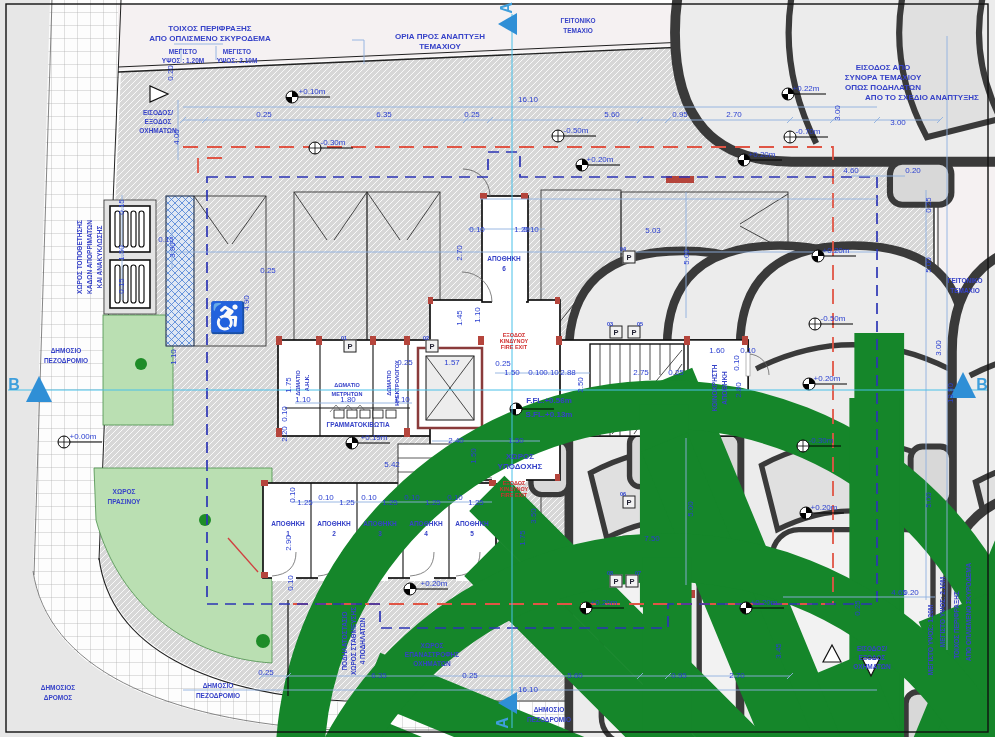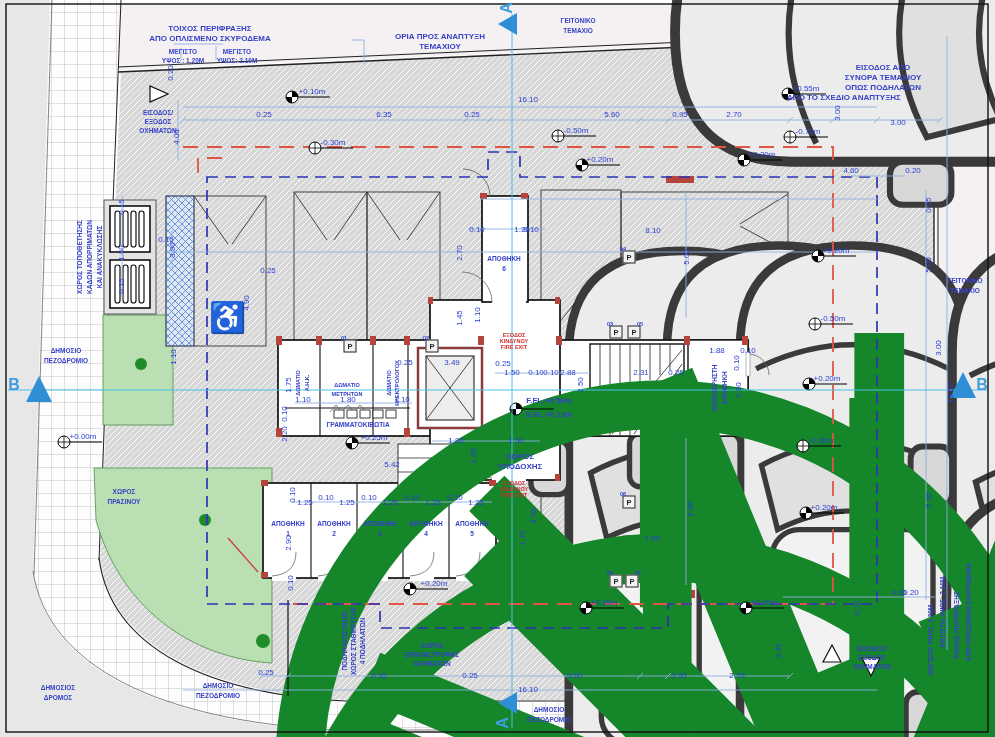--- a/index.html
+++ b/index.html
@@ -321,21 +321,21 @@
 <span class="lbl s" style="left:183px;top:60px">ΥΨΟΣ : 1.20M</span>
 <span class="lbl s" style="left:237px;top:51px">ΜΕΓΙΣΤΟ</span>
 <span class="lbl s" style="left:237px;top:60px">ΥΨΟΣ: 2.10M</span>
 <span class="lbl" style="left:440px;top:36px">ΟΡΙΑ ΠΡΟΣ ΑΝΑΠΤΥΞΗ</span>
 <span class="lbl" style="left:440px;top:46px">ΤΕΜΑΧΙΟΥ</span>
 <span class="lbl s" style="left:578px;top:20px">ΓΕΙΤΟΝΙΚΟ</span>
 <span class="lbl s" style="left:578px;top:30px">ΤΕΜΑΧΙΟ</span>
 <span class="lbl" style="left:883px;top:67px">ΕΙΣΟΔΟΣ ΑΠΟ</span>
 <span class="lbl" style="left:883px;top:77px">ΣΥΝΟΡΑ ΤΕΜΑΧΙΟΥ</span>
 <span class="lbl" style="left:883px;top:87px">ΟΠΩΣ ΠΟΔΗΛΑΤΩΝ</span>
-<span class="lbl" style="left:844px;top:97px">ΑΠΟ ΤΟ ΣΧΕΔΙΟ ΑΝΑΠΤΥΞΗΣ</span>
+<span class="lbl" style="left:922px;top:97px">ΑΠΟ ΤΟ ΣΧΕΔΙΟ ΑΝΑΠΤΥΞΗΣ</span>
 <span class="lbl s" style="left:66px;top:350px">ΔΗΜΟΣΙΟ</span>
 <span class="lbl s" style="left:66px;top:360px">ΠΕΖΟΔΡΟΜΙΟ</span>
 <span class="lbl s" style="left:158px;top:112px">ΕΙΣΟΔΟΣ/</span>
 <span class="lbl s" style="left:158px;top:121px">ΕΞΟΔΟΣ</span>
 <span class="lbl s" style="left:158px;top:130px">ΟΧΗΜΑΤΩΝ</span>
 <span class="lbl s v" style="left:79px;top:257px">ΧΩΡΟΣ ΤΟΠΟΘΕΤΗΣΗΣ</span>
 <span class="lbl s v" style="left:89px;top:257px">ΚΑΔΩΝ ΑΠΟΡΡΙΜΑΤΩΝ</span>
 <span class="lbl s v" style="left:99px;top:257px">ΚΑΙ ΑΝΑΚΥΚΛΩΣΗΣ</span>
 <span class="lbl s" style="left:124px;top:491px">ΧΩΡΟΣ</span>
 <span class="lbl s" style="left:124px;top:501px">ΠΡΑΣΙΝΟΥ</span>
@@ -421,72 +421,72 @@
 <span class="d" style="left:528px;top:99px">16.10</span>
 <span class="d" style="left:264px;top:114px">0.25</span>
 <span class="d" style="left:384px;top:114px">6.35</span>
 <span class="d" style="left:472px;top:114px">0.25</span>
 <span class="d" style="left:612px;top:114px">5.60</span>
 <span class="d" style="left:680px;top:114px">0.95</span>
 <span class="d" style="left:734px;top:114px">2.70</span>
 <span class="d v" style="left:837px;top:113px">3.00</span>
 <span class="d" style="left:333px;top:142px">-0.30m</span>
 <span class="d" style="left:576px;top:130px">-0.50m</span>
-<span class="d" style="left:806px;top:88px">+0.55m</span>
+<span class="d" style="left:806px;top:88px">+0.22m</span>
 <span class="d" style="left:808px;top:131px">-0.70m</span>
 <span class="d" style="left:898px;top:122px">3.00</span>
 <span class="d" style="left:600px;top:159px">+0.20m</span>
 <span class="d" style="left:762px;top:154px">+0.20m</span>
 <span class="d" style="left:851px;top:170px">4.60</span>
 <span class="d" style="left:913px;top:170px">0.20</span>
 <span class="d v" style="left:176px;top:137px">4.00</span>
 <span class="d v" style="left:121px;top:207px">0.15</span>
 <span class="d v" style="left:121px;top:253px">1.50</span>
 <span class="d v" style="left:121px;top:286px">0.15</span>
 <span class="d" style="left:166px;top:239px">0.15</span>
 <span class="d v" style="left:172px;top:250px">3.90</span>
 <span class="d" style="left:268px;top:270px">0.25</span>
 <span class="d v" style="left:246px;top:303px">4.90</span>
 <span class="d v" style="left:173px;top:357px">1.10</span>
 <span class="d" style="left:83px;top:436px">+0.00m</span>
 <span class="d v" style="left:170px;top:73px">0.20</span>
 <span class="d" style="left:477px;top:229px">0.10</span>
 <span class="d" style="left:522px;top:229px">1.20</span>
 <span class="d" style="left:531px;top:229px">0.10</span>
-<span class="d" style="left:653px;top:230px">8.10</span>
+<span class="d" style="left:653px;top:230px">5.03</span>
 <span class="d v" style="left:686px;top:257px">5.00</span>
 <span class="d v" style="left:928px;top:205px">0.25</span>
 <span class="d v" style="left:928px;top:265px">5.00</span>
 <span class="d" style="left:836px;top:250px">+0.20m</span>
 <span class="d" style="left:833px;top:318px">-0.50m</span>
 <span class="d v" style="left:288px;top:385px">1.75</span>
 <span class="d" style="left:303px;top:399px">1.10</span>
 <span class="d" style="left:348px;top:399px">1.80</span>
 <span class="d" style="left:402px;top:399px">1.10</span>
 <span class="d" style="left:405px;top:362px">0.25</span>
-<span class="d" style="left:452px;top:362px">3.49</span>
+<span class="d" style="left:452px;top:362px">1.57</span>
 <span class="d" style="left:503px;top:363px">0.25</span>
 <span class="d" style="left:512px;top:372px">1.50</span>
 <span class="d" style="left:536px;top:372px">0.10</span>
 <span class="d" style="left:551px;top:372px">0.10</span>
 <span class="d" style="left:568px;top:372px">2.88</span>
 <span class="d v" style="left:580px;top:385px">2.50</span>
-<span class="d" style="left:641px;top:372px">2.31</span>
+<span class="d" style="left:641px;top:372px">2.75</span>
 <span class="d" style="left:676px;top:372px">0.25</span>
-<span class="d" style="left:717px;top:350px">1.88</span>
+<span class="d" style="left:717px;top:350px">1.60</span>
 <span class="d" style="left:748px;top:350px">0.10</span>
 <span class="d v" style="left:738px;top:390px">2.80</span>
 <span class="d v" style="left:736px;top:363px">0.10</span>
 <span class="d v" style="left:284px;top:434px">2.20</span>
 <span class="d v" style="left:284px;top:414px">0.10</span>
-<span class="d" style="left:456px;top:440px">1.86</span>
+<span class="d" style="left:456px;top:440px">2.40</span>
 <span class="d" style="left:516px;top:440px">1.50</span>
 <span class="d v" style="left:473px;top:456px">1.50</span>
 <span class="d" style="left:392px;top:464px">5.42</span>
-<span class="d" style="left:374px;top:437px">+0.25m</span>
+<span class="d" style="left:374px;top:437px">+0.19m</span>
 <span class="d v" style="left:459px;top:253px">2.70</span>
 <span class="d v" style="left:459px;top:318px">1.45</span>
 <span class="d v" style="left:477px;top:315px">1.10</span>
 <span class="d v" style="left:292px;top:495px">0.10</span>
 <span class="d" style="left:305px;top:502px">1.25</span>
 <span class="d" style="left:326px;top:497px">0.10</span>
 <span class="d" style="left:347px;top:502px">1.25</span>
 <span class="d" style="left:369px;top:497px">0.10</span>
 <span class="d" style="left:390px;top:502px">1.25</span>
 <span class="d" style="left:412px;top:497px">0.10</span>

